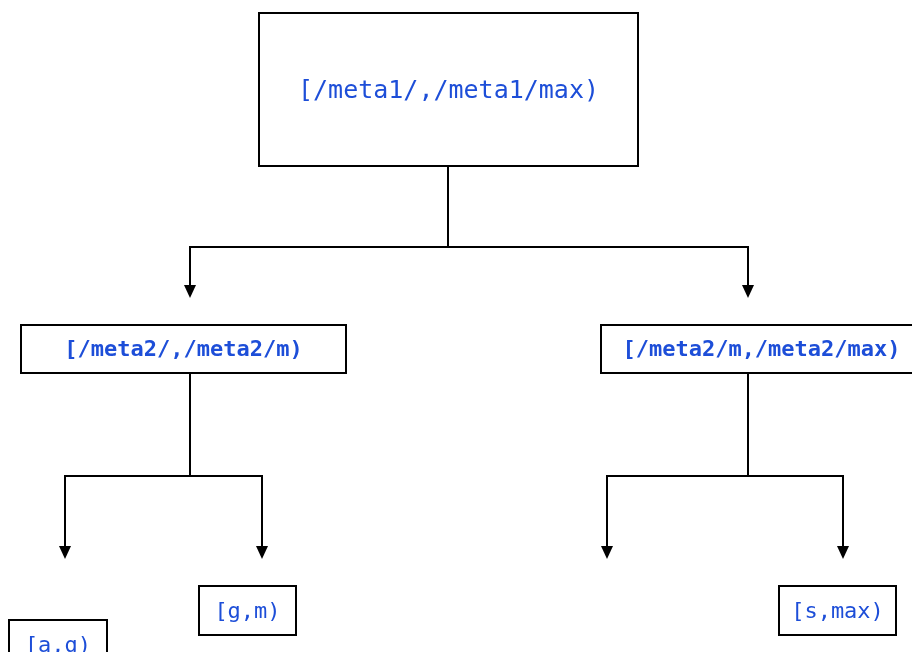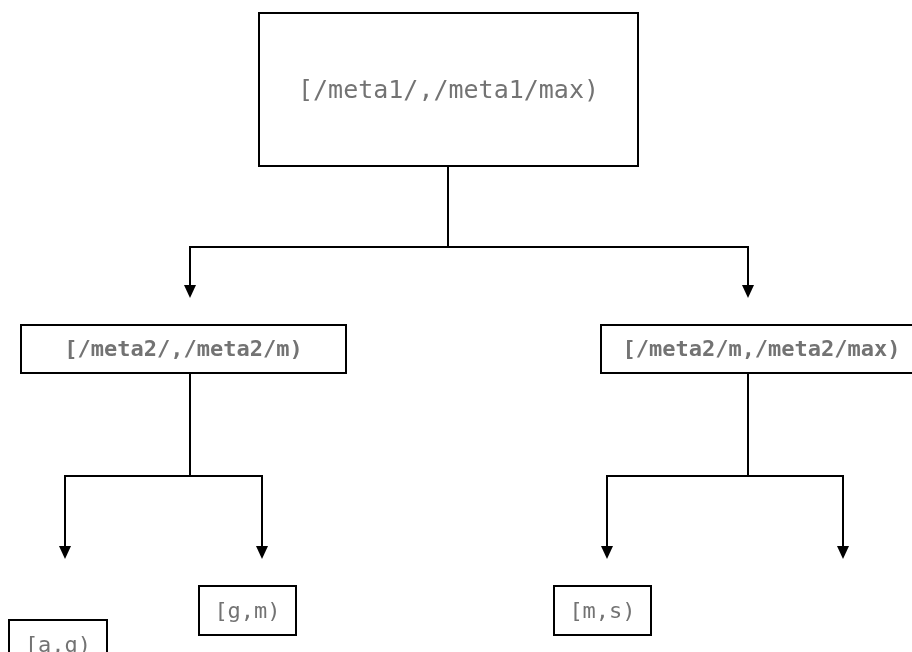--- a/index.html
+++ b/index.html
@@ -25,21 +25,21 @@
     pointer-events: none;
   }
   .node {
     position: absolute;
     box-sizing: border-box;
     background: #ffffff;
     border: 2px solid #000000;
     display: flex;
     align-items: center;
     justify-content: center;
-    color: #737373;
+    color: #1d4ed8;
     white-space: pre;
   }
   .node-label {
     display: block;
     line-height: 1;
     letter-spacing: 0px;
   }
   
   #node-root {
     left: 258px;
@@ -147,18 +147,18 @@
   </div>
 
   <div class="node" id="node-leaf-ag">
     <span class="node-label">[a,g)</span>
   </div>
 
   <div class="node" id="node-leaf-gm">
     <span class="node-label">[g,m)</span>
   </div>
 
-  <div class="node" id="node-leaf-ms">
-    <span class="node-label">[m,s)</span>
+
+  <div class="node" id="node-leaf-smax">
+    <span class="node-label">[s,max)</span>
   </div>
-
 
 </div>
 
 </body></html>

